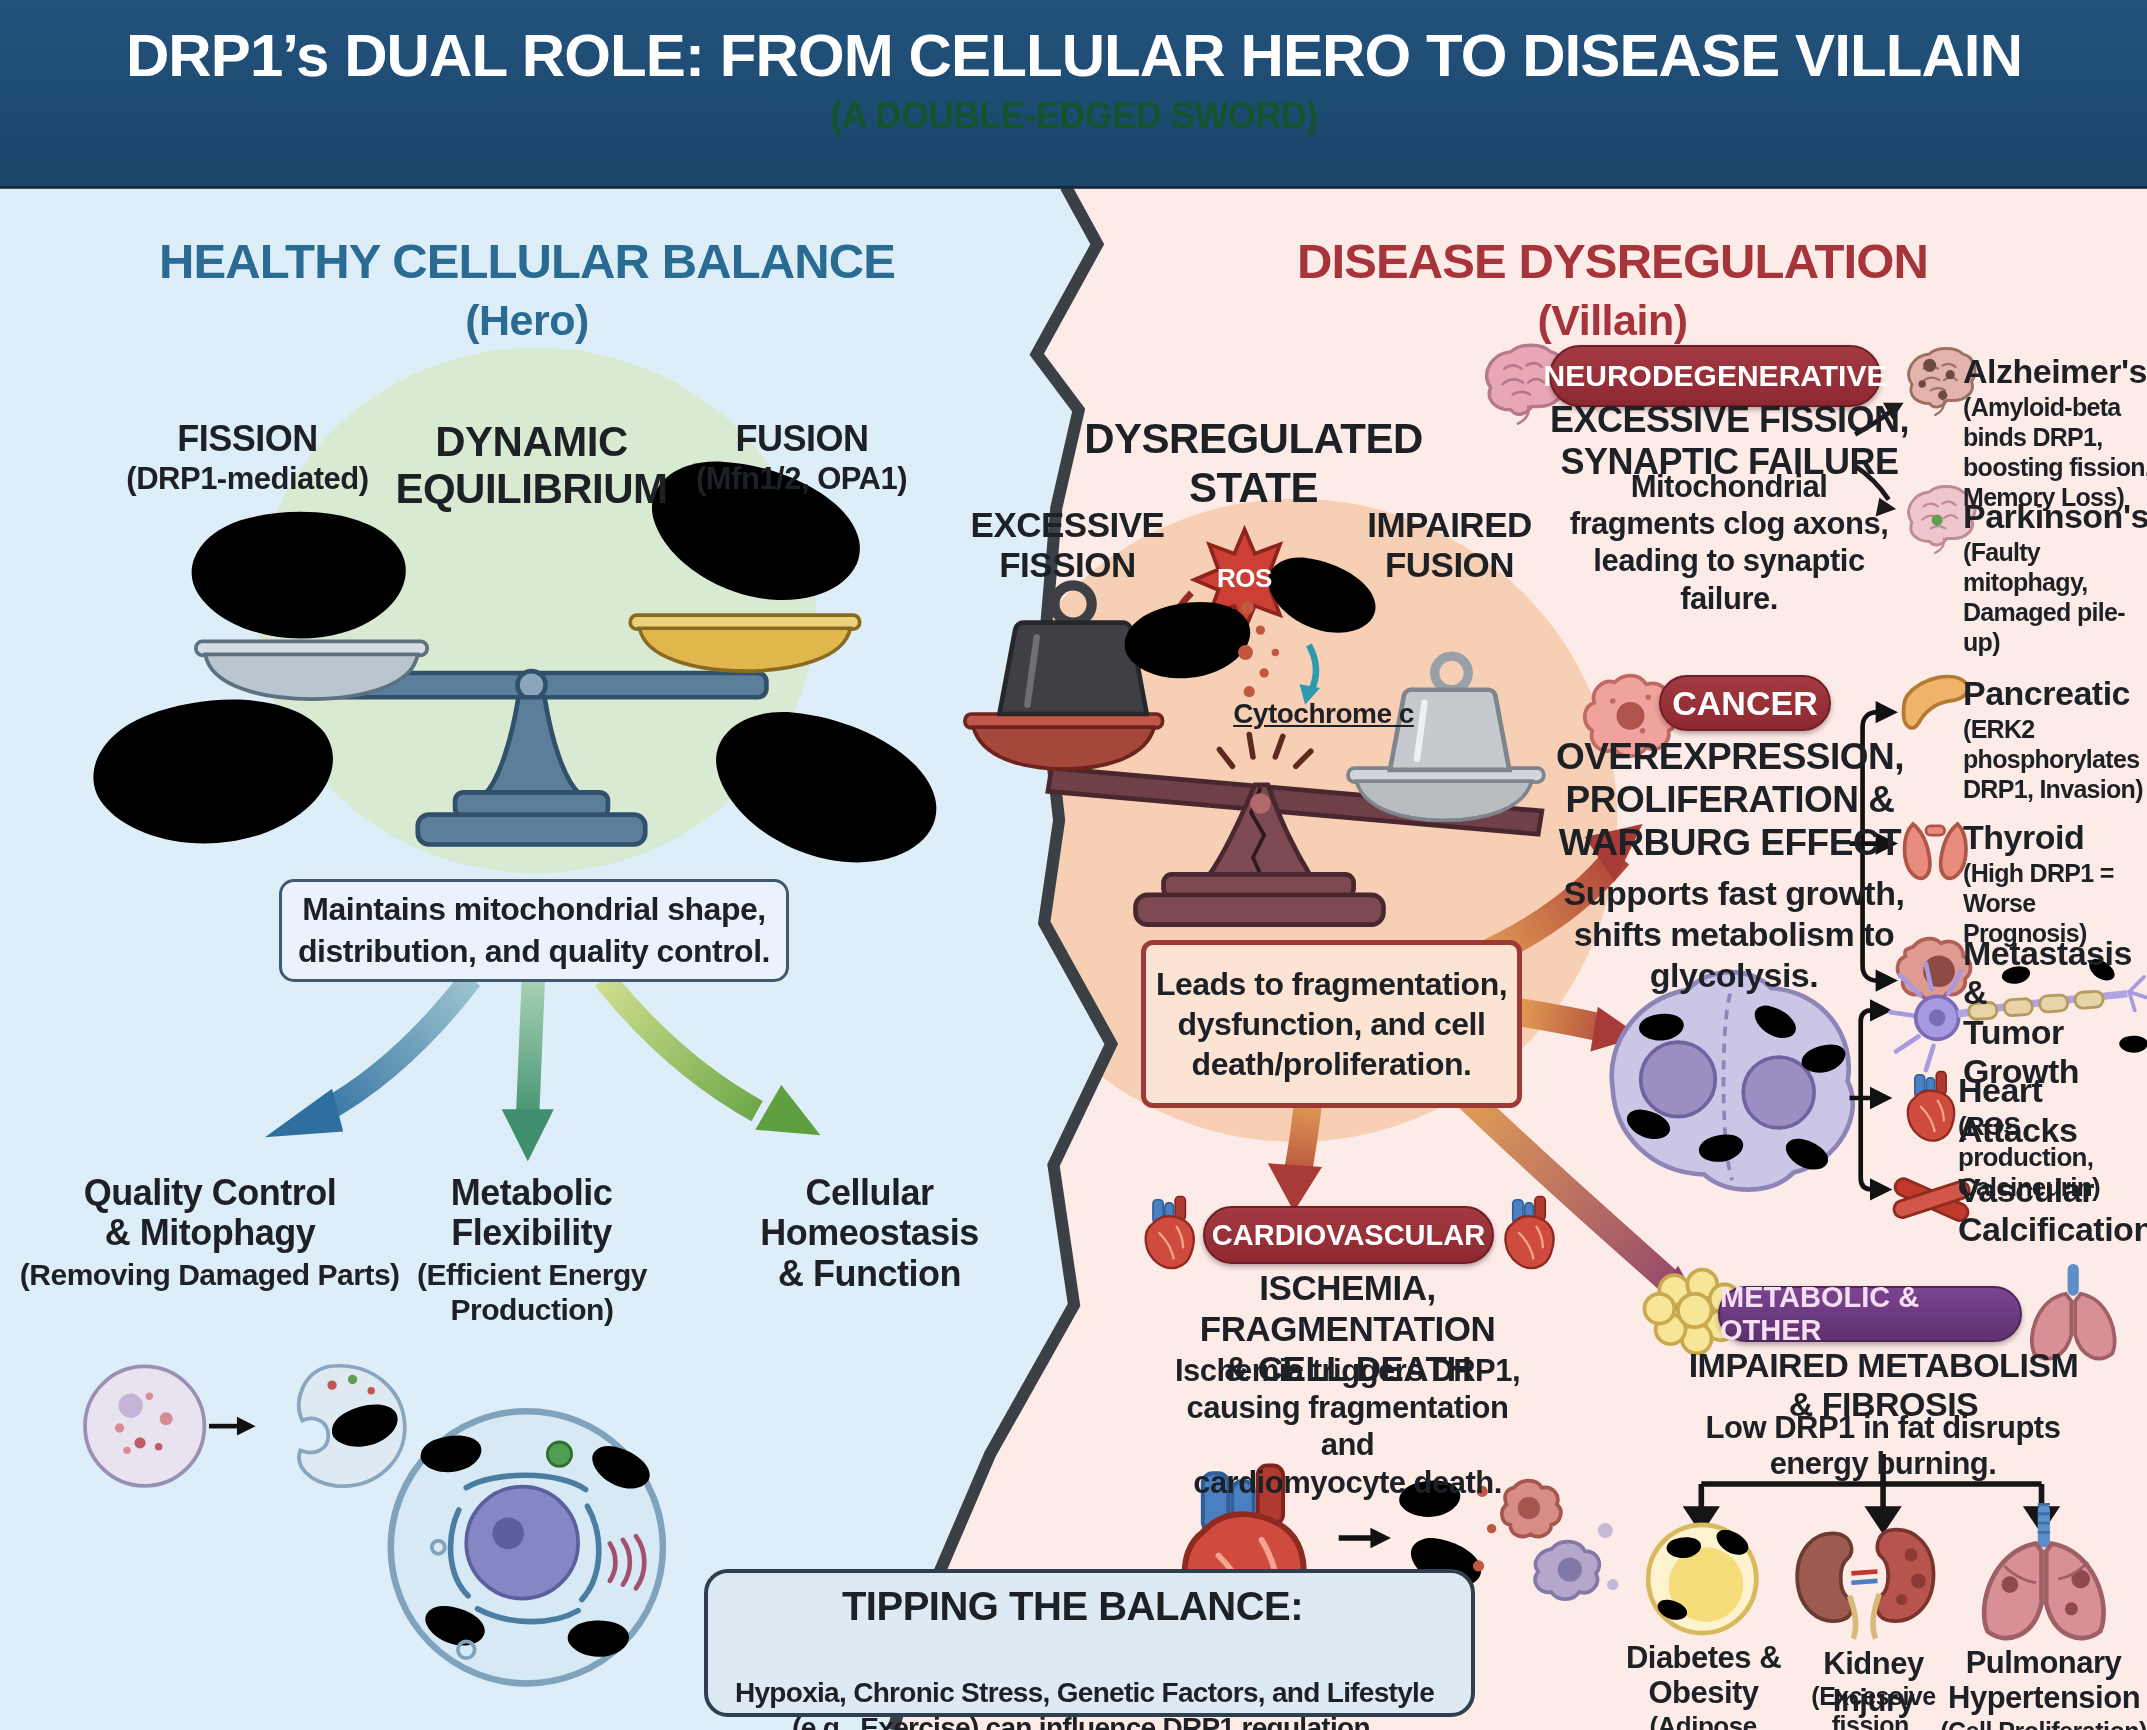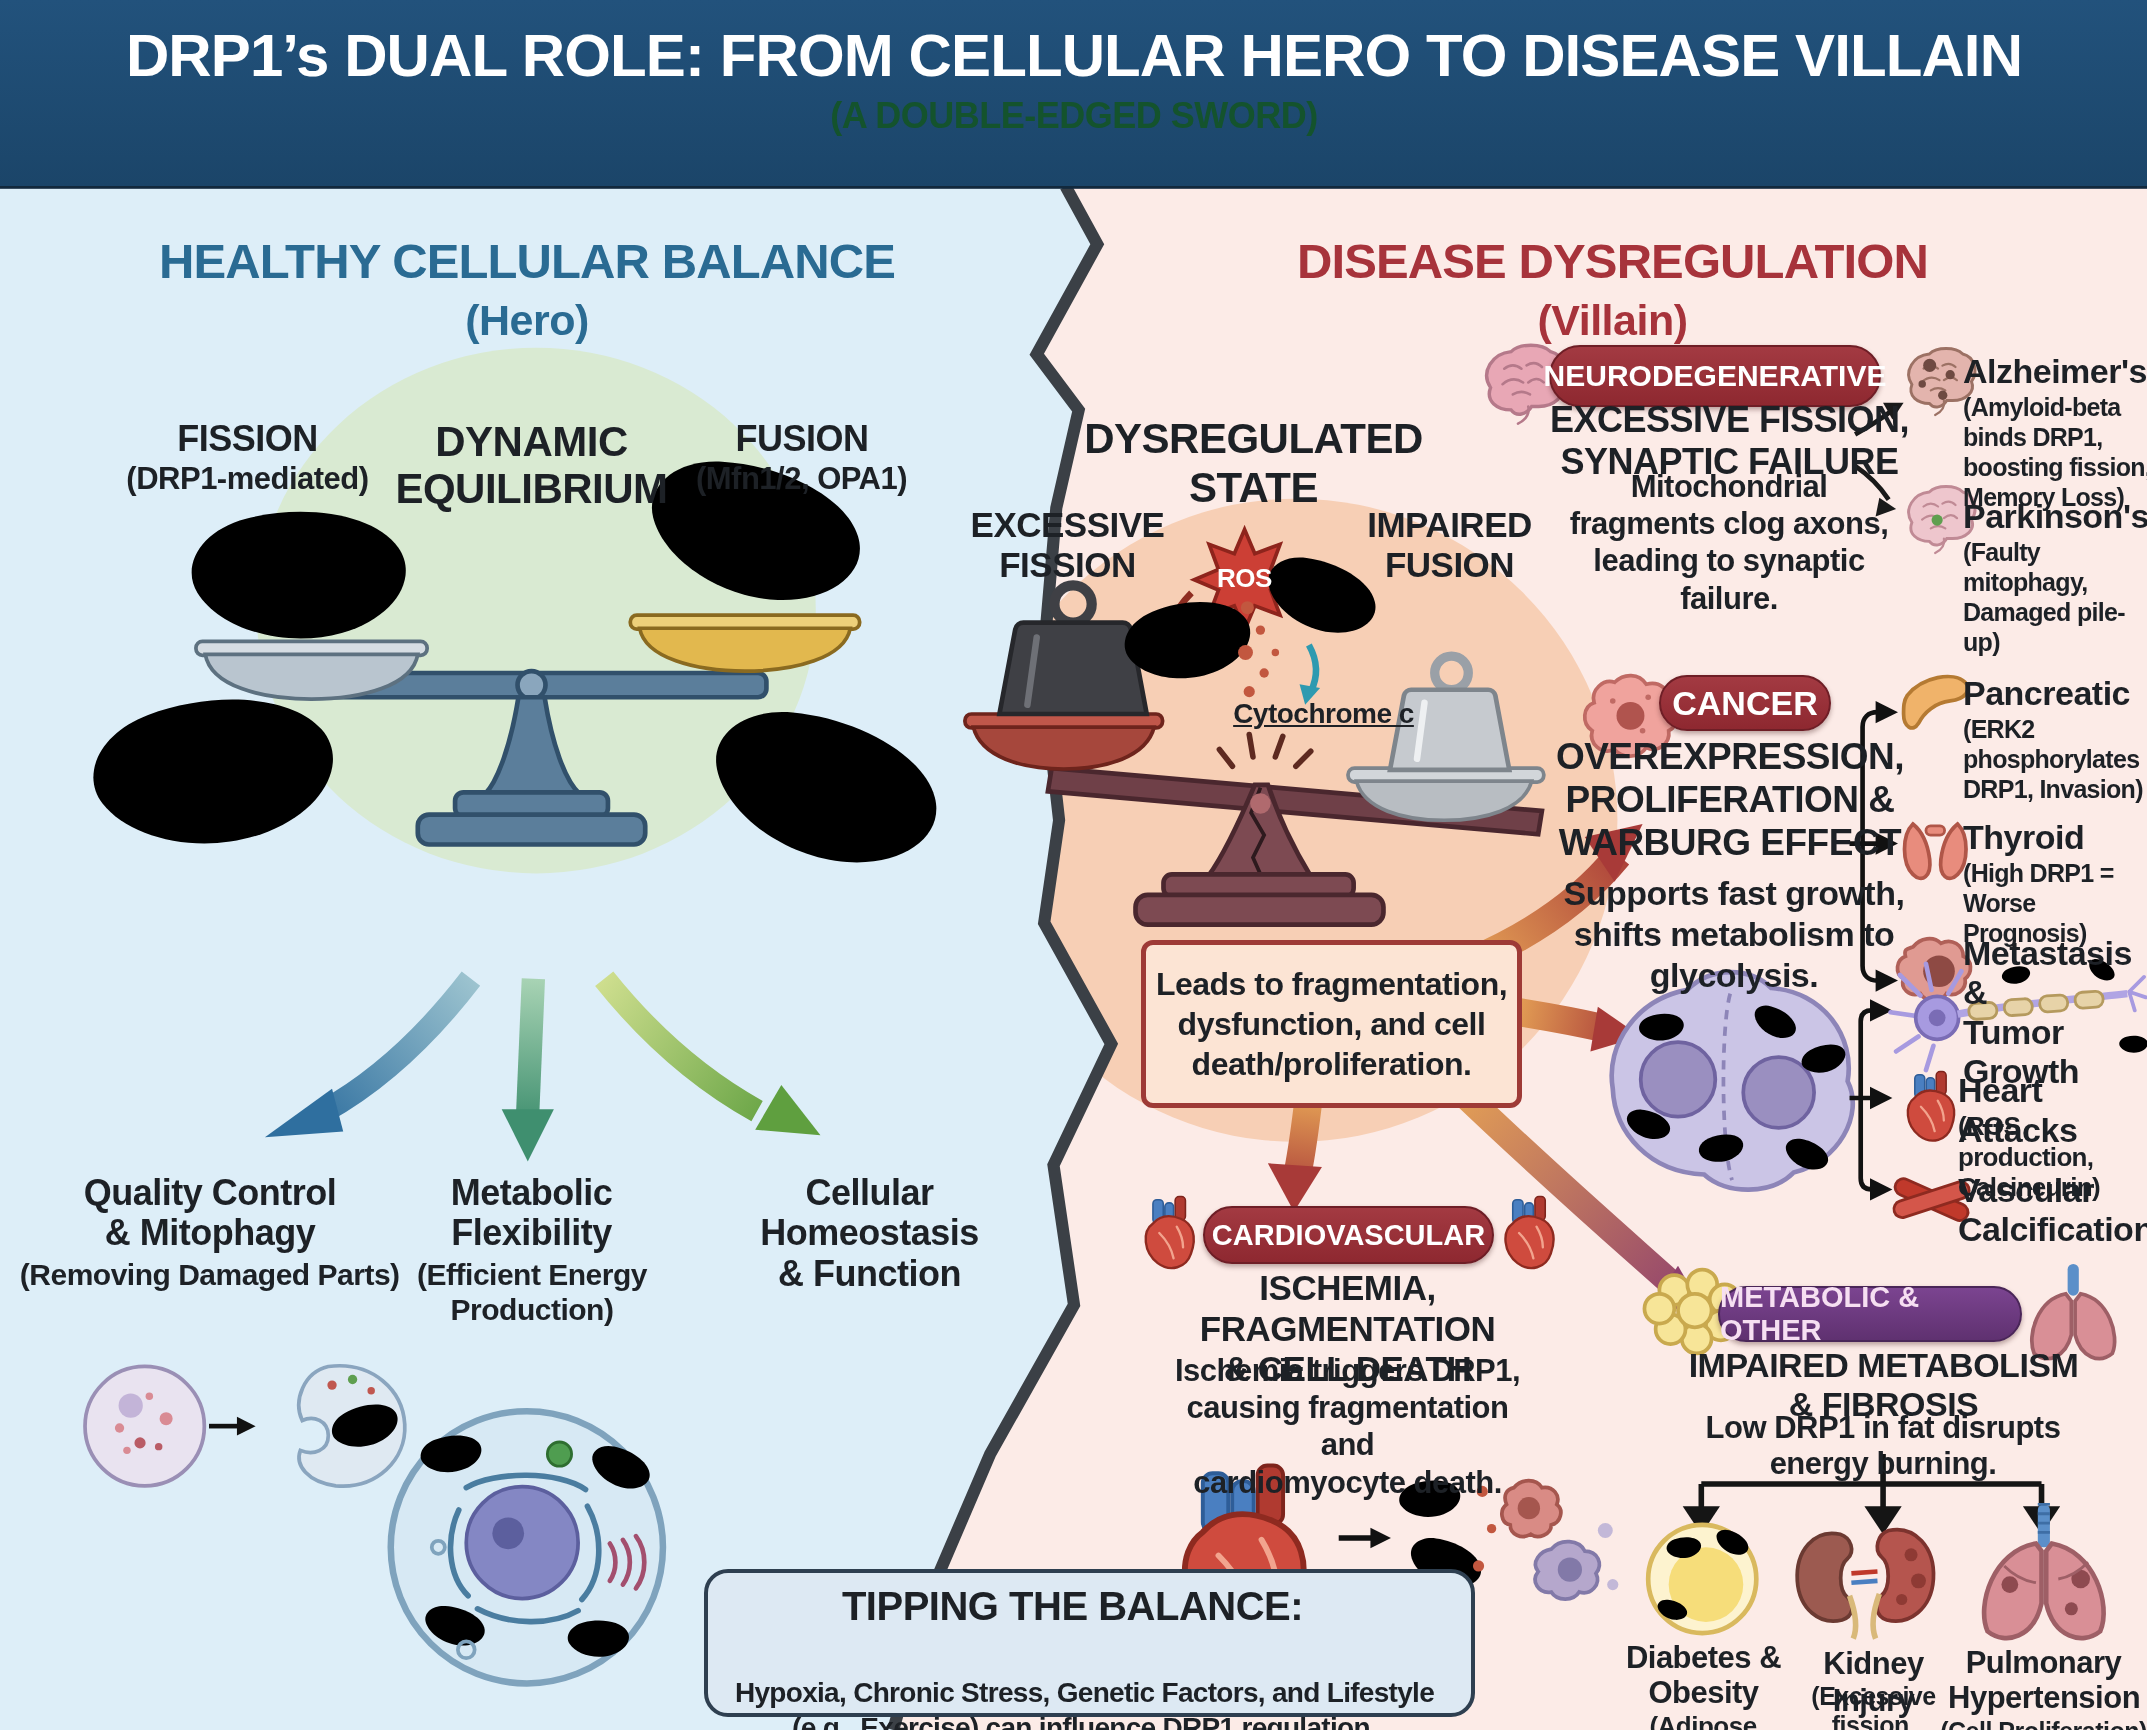--- a/index.html
+++ b/index.html
@@ -363,20 +363,24 @@
 <div class="t" style="left:0;width:2148px;top:95px;font-size:36px;color:#14532d;">(A DOUBLE-EDGED SWORD)</div>
 
 <div class="t" style="left:140px;width:774px;top:233px;font-size:49px;color:#2a6b93;letter-spacing:-0.9px;">HEALTHY CELLULAR BALANCE</div>
 <div class="t" style="left:140px;width:774px;top:295px;font-size:43px;color:#2a6b93;">(Hero)</div>
 <div class="t" style="left:103px;width:289px;top:418px;font-size:36px;">FISSION</div>
 <div class="t" style="left:75px;width:345px;top:461px;font-size:31px;">(DRP1-mediated)</div>
 <div class="t" style="left:373px;width:317px;top:418px;font-size:42px;line-height:1.12;">DYNAMIC
 EQUILIBRIUM</div>
 <div class="t" style="left:662px;width:280px;top:418px;font-size:36px;">FUSION</div>
 <div class="t" style="left:643px;width:317px;top:461px;font-size:31px;">(Mfn1/2, OPA1)</div>
+<div class="panel" style="left:279px;top:879px;width:504px;height:97px;">
+  <div class="t" style="position:static;font-size:32px;line-height:1.3;">Maintains mitochondrial shape,
+distribution, and quality control.</div>
+</div>
 <div class="t" style="left:28px;width:364px;top:1173px;font-size:36px;line-height:1.12;">Quality Control
 &amp; Mitophagy</div>
 <div class="t" style="left:4.7px;width:410px;top:1257px;font-size:30px;">(Removing Damaged Parts)</div>
 <div class="t" style="left:392px;width:280px;top:1257px;font-size:30px;line-height:1.18;">(Efficient Energy
 Production)</div>
 <div class="t" style="left:373px;width:317px;top:1173px;font-size:36px;line-height:1.12;">Metabolic
 Flexibility</div>
 <div class="t" style="left:704px;width:331px;top:1173px;font-size:36px;line-height:1.12;">Cellular
 Homeostasis
 &amp; Function</div>

